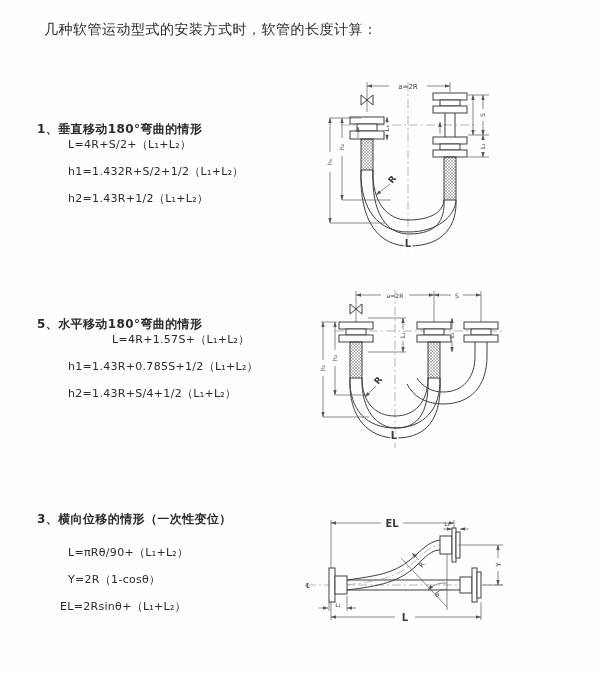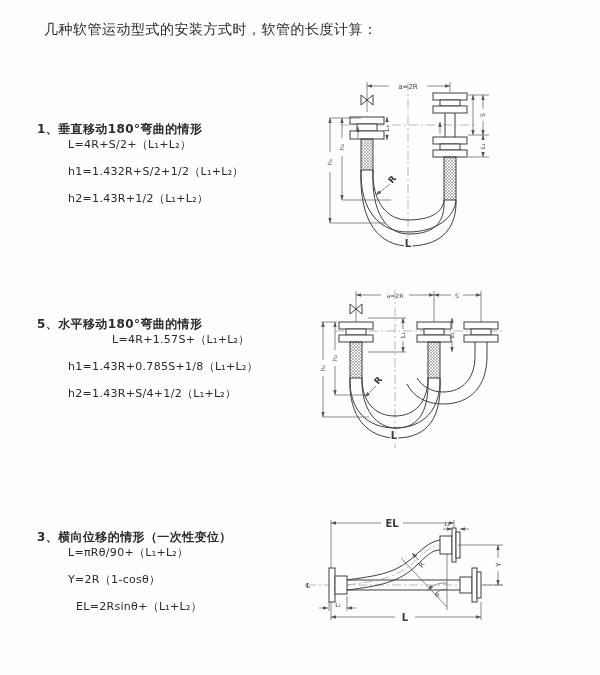--- a/index.html
+++ b/index.html
@@ -13,22 +13,22 @@
   .title{left:44px;top:21px;font-size:14px;font-weight:400;letter-spacing:.5px;}
   .heading{font-size:12px;font-weight:600;letter-spacing:.4px;margin-top:14px;}
   .formula{font-size:11px;font-weight:500;letter-spacing:.3px;}
   
   .s1-h{left:37px;top:107px;} .s1-f1{left:68px;top:137px;}
   .s1-f2{left:68px;top:164px;} .s1-f3{left:68px;top:191px;text-align:right;}
   
   .s2-h{left:37px;top:302px;} .s2-f1{left:68px;top:332px;margin-left:44px;}
   .s2-f2{left:68px;top:359px;} .s2-f3{left:68px;top:386px;}
   
-  .s3-h{left:37px;top:515px;text-align:right;} .s3-f1{left:68px;top:545px;text-align:right;}
-  .s3-f2{left:68px;top:572px;} .s3-f3{left:76px;top:599px;}
+  .s3-h{left:37px;top:497px;text-align:right;} .s3-f1{left:68px;top:545px;text-align:right;}
+  .s3-f2{left:68px;top:572px;} .s3-f3{left:60px;top:599px;}
   
   .d1{left:305px;top:68px;} .d2{left:305px;top:278px;} .d3{left:295px;top:498px;}
   svg{display:block;}
   svg text{font-family:"DejaVu Sans","Liberation Sans",sans-serif;fill:#3a3a3a;}
   .oline{stroke:#3f3f3f;stroke-width:1;fill:none;}
   .dline{stroke:#5a5a5a;stroke-width:.7;fill:none;}
   .cline{stroke:#8a8a8a;stroke-width:.6;fill:none;stroke-dasharray:9 3 2 3;}
   .frect{fill:#fefefe;stroke:#3f3f3f;stroke-width:1;}
   .hrect{stroke:#3f3f3f;stroke-width:1;}
   .lab{font-size:6px;}
@@ -42,21 +42,21 @@
 
 <div class="abs title">几种软管运动型式的安装方式时，软管的长度计算：</div>
 
 <div class="abs heading s1-h">1、垂直移动180°弯曲的情形</div>
 <div class="abs formula s1-f1">L=4R+S/2+（L₁+L₂）</div>
 <div class="abs formula s1-f2">h1=1.432R+S/2+1/2（L₁+L₂）</div>
 <div class="abs formula s1-f3">h2=1.43R+1/2（L₁+L₂）</div>
 
 <div class="abs heading s2-h">5、水平移动180°弯曲的情形</div>
 <div class="abs formula s2-f1">L=4R+1.57S+（L₁+L₂）</div>
-<div class="abs formula s2-f2">h1=1.43R+0.785S+1/8（L₁+L₂）</div>
+<div class="abs formula s2-f2">h1=1.43R+0.785S+1/2（L₁+L₂）</div>
 <div class="abs formula s2-f3">h2=1.43R+S/4+1/2（L₁+L₂）</div>
 
 <div class="abs heading s3-h">3、横向位移的情形（一次性变位）</div>
 <div class="abs formula s3-f1">L=πRθ/90+（L₁+L₂）</div>
 <div class="abs formula s3-f2">Y=2R（1-cosθ）</div>
 <div class="abs formula s3-f3">EL=2Rsinθ+（L₁+L₂）</div>
 
 <svg class="abs d1" width="295" height="195" viewBox="0 0 295 195">
   <defs>
     <marker id="a1" viewBox="0 0 10 10" refX="9.5" refY="5" markerWidth="8" markerHeight="8" orient="auto-start-reverse">

